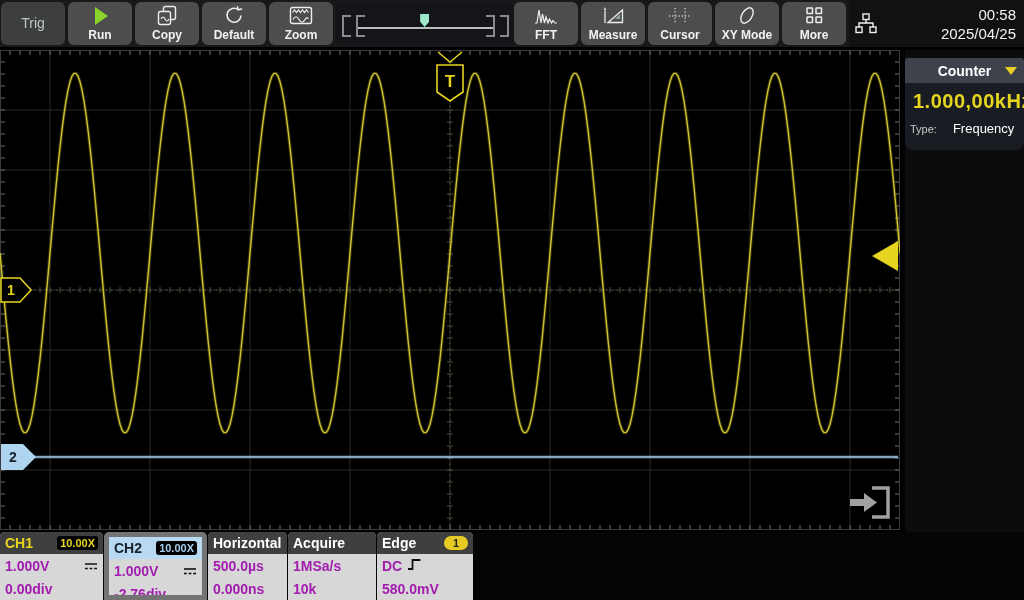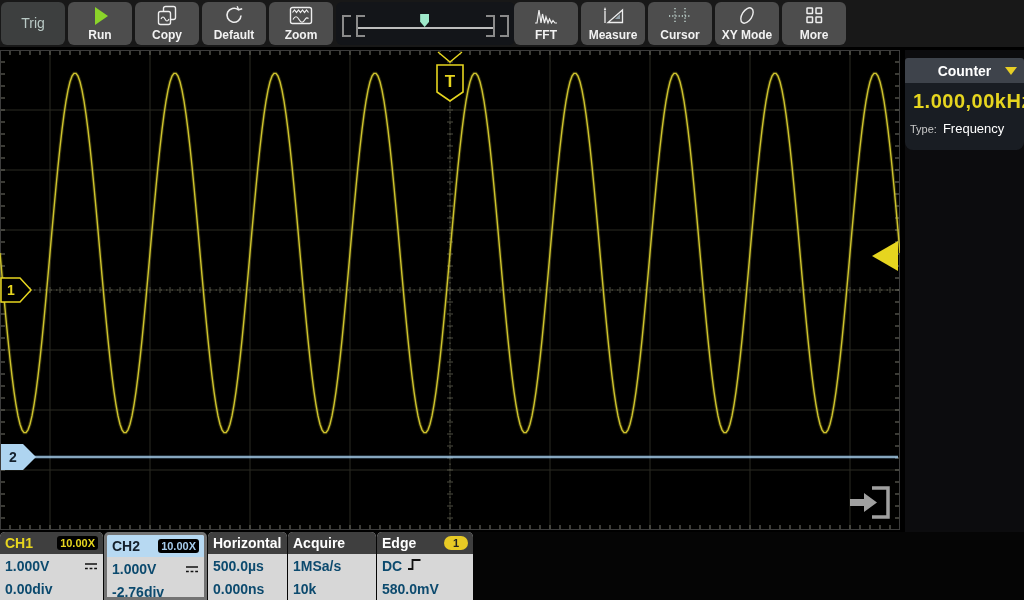--- a/index.html
+++ b/index.html
@@ -30,33 +30,33 @@
   
   #sidebar{position:absolute;left:905px;top:50px;width:119px;height:482px;background:#0c0c0e;}
   #counter-card{position:absolute;left:0;top:8px;width:119px;height:92px;background:#191d23;border-radius:8px;}
   #counter-head{position:relative;height:25px;background:#3e434b;border-radius:3px 3px 0 0;
     display:flex;align-items:center;justify-content:center;cursor:pointer;}
   #counter-head .t{color:#fff;font-size:14px;font-weight:bold;}
   #counter-caret{position:absolute;right:7px;top:9px;width:0;height:0;
     border-left:6px solid transparent;border-right:6px solid transparent;border-top:8px solid #e8cf25;}
   #counter-value{margin:7px 0 0 8px;color:#e6d51f;font-size:20px;font-weight:bold;letter-spacing:.5px;}
   #counter-type{margin:8px 0 0 5px;color:#fff;font-size:13px;}
-  #counter-type .k{color:#c9c9c9;font-size:11px;margin-right:6px;}
+  #counter-type .k{color:#c9c9c9;font-size:11px;margin-right:16px;}
 
   
   #statusbar{position:absolute;left:0;top:532px;width:1024px;height:68px;background:#050505;}
   .panel{position:absolute;top:0;height:68px;background:#d7d7d7;border-radius:5px 5px 0 0;overflow:hidden;}
   .phead{height:22px;background:#3f3f3f;display:flex;align-items:center;padding:0 5px;}
   .phead .pl{color:#fff;font-size:14px;font-weight:bold;}
-  .prow{height:23px;display:flex;align-items:center;padding:0 5px;color:#0c4a6e;font-size:14px;font-weight:bold;}
+  .prow{height:23px;display:flex;align-items:center;padding:0 5px;color:#a21caf;font-size:14px;font-weight:bold;}
   .spacer{flex:1;}
   .probe{background:#000;color:#e6d51f;font-size:11px;font-weight:bold;border-radius:3px;padding:1px 3px;}
   #panel-ch1{left:0;width:103px;}
   #panel-ch1 .pl{color:#e6d51f;}
-  #panel-ch2{left:104px;width:103px;border:3px solid #737373;box-sizing:border-box;}
+  #panel-ch2{left:104px;width:103px;border:5px solid #737373;box-sizing:border-box;}
   #panel-ch2 .phead{background:#b7d9f2;}
   #panel-ch2 .pl{color:#15202c;}
   #panel-ch2 .probe{color:#a7cdec;}
   #panel-horiz{left:208px;width:79px;}
   #panel-acq{left:288px;width:88px;}
   #panel-trig{left:377px;width:96px;}
   .badge1{width:24px;height:14px;background:#e8ca25;border-radius:8px;color:#222;font-size:11px;
     font-weight:bold;display:flex;align-items:center;justify-content:center;}
   .cicon{margin-left:auto;}
 </style>
@@ -166,20 +166,35 @@
         <svg width="22" height="20" viewBox="0 0 22 20" fill="none" stroke="#eee" stroke-width="1.5">
           <rect x="4" y="2" width="5.5" height="5.5" rx="0.5"></rect>
           <rect x="13" y="2" width="5.5" height="5.5" rx="0.5"></rect>
           <rect x="4" y="11" width="5.5" height="5.5" rx="0.5"></rect>
           <rect x="13" y="11" width="5.5" height="5.5" rx="0.5"></rect>
         </svg>
       </span>
       <span class="tlabel">More</span>
     </div>
 
+    <div id="clockbox">
+      <span id="net-icon">
+        <svg width="26" height="26" viewBox="0 0 26 26" fill="none" stroke="#f0f0f0" stroke-width="1.4">
+          <rect x="10" y="3" width="6" height="5.5"></rect>
+          <line x1="13" y1="8.5" x2="13" y2="12"></line>
+          <path d="M6,16 v-4 h14 v4"></path>
+          <rect x="3" y="16" width="6" height="5.5"></rect>
+          <rect x="17" y="16" width="6" height="5.5"></rect>
+        </svg>
+      </span>
+      <div id="clock">
+        <div>00:58</div>
+        <div>2025/04/25</div>
+      </div>
+    </div>
   </div>
 
   <div id="display">
     <svg id="scope-svg" width="900" height="482">
         <line x1="50" y1="1" x2="50" y2="479" stroke="#2b2b23" stroke-width="1"></line>
         <line x1="150" y1="1" x2="150" y2="479" stroke="#2b2b23" stroke-width="1"></line>
         <line x1="250" y1="1" x2="250" y2="479" stroke="#2b2b23" stroke-width="1"></line>
         <line x1="350" y1="1" x2="350" y2="479" stroke="#2b2b23" stroke-width="1"></line>
         <line x1="450" y1="1" x2="450" y2="479" stroke="#2b2b23" stroke-width="1"></line>
         <line x1="550" y1="1" x2="550" y2="479" stroke="#2b2b23" stroke-width="1"></line>

